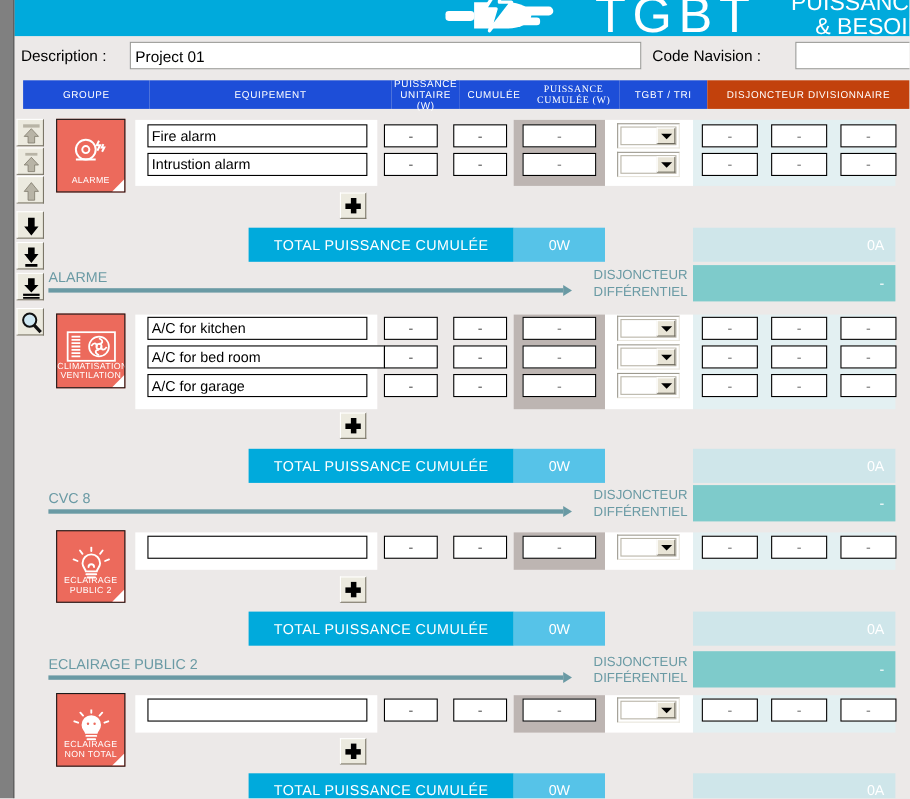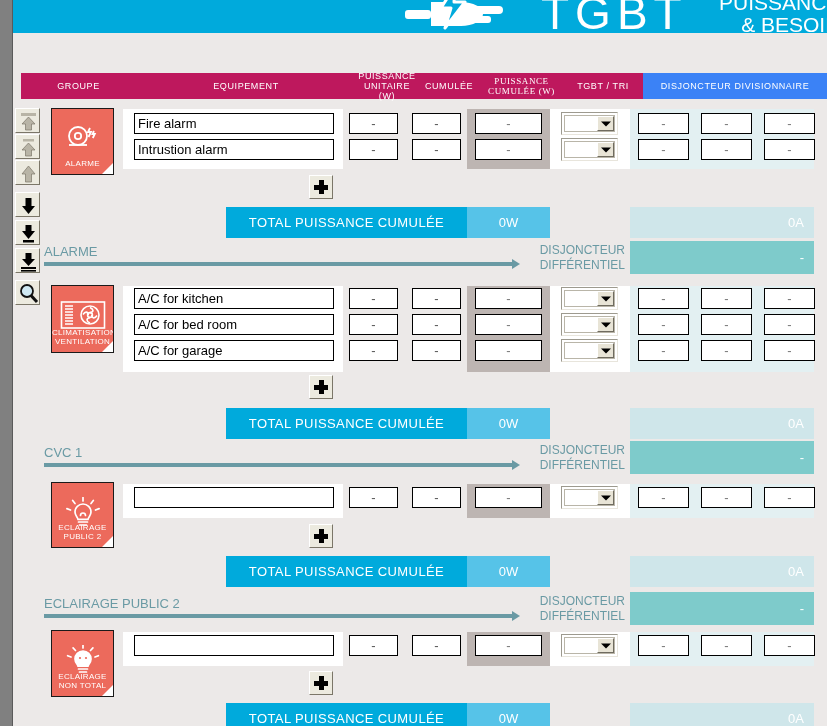--- a/index.html
+++ b/index.html
@@ -70,26 +70,26 @@
     font-size: 14px; color: #000; padding: 2px 4px; outline: none;
     font-family: "Liberation Sans", sans-serif;
   }
 
   
   .thead {
     position: absolute; left: 13px; top: 73px; width: 814px; height: 26px;
   }
   .th {
     position: absolute; top: 0; height: 26px;
-    background: #be185d; color: #ffffff;
+    background: #1d4ed8; color: #ffffff;
     font-size: 9px; letter-spacing: .6px;
     display: flex; align-items: center; justify-content: center;
     text-align: center; line-height: 10px;
   }
-  .th.teal { background: #3b82f6; }
+  .th.teal { background: #c2410c; }
 
   
   .grp-icon {
     position: absolute; width: 63px;
     background: #ec6a5c; border: 1px solid #1a1a1a;
     color: #ffffff; overflow: hidden;
   }
   .grp-icon .gi-label {
     position: absolute; left: 0; right: 0; bottom: 6px;
     text-align: center; font-size: 8px; line-height: 9px; letter-spacing: .3px;
@@ -218,20 +218,26 @@
         <path d="M52 2 L38 24 L48 24 L42 44 L62 18 L51 18 Z" fill="#00aadc" stroke="#ffffff" stroke-width="3" stroke-linejoin="round"></path>
       </svg>
     </span>
     <div class="banner-title">TGBT</div>
     <div class="banner-sub">
       <span class="l1">PUISSANCE</span>
       <span class="l2">&amp; BESOIN</span>
     </div>
   </div>
 
+  <div class="descbar">
+    <span class="desc-label">Description :</span>
+    <input class="desc-input" value="Project 01" style="">
+    <span class="nav-label">Code Navision :</span>
+    <input class="nav-input" value="" style="">
+  </div>
 
   <div class="thead" id="thead">
       <div class="th" style="left: 8px; width: 115px;">GROUPE</div>
       <div class="th" style="left: 123px; width: 220px;">EQUIPEMENT</div>
       <div class="th" style="left: 343px; width: 62px;">PUISSANCE UNITAIRE (W)</div>
       <div class="th" style="left: 405px; width: 62px;">CUMULÉE</div>
       <div class="th" style="left: 467px; width: 83px; font-family: Liberation Serif, serif;">PUISSANCE CUMULÉE (W)</div>
       <div class="th" style="left: 550px; width: 80px;">TGBT / TRI</div>
       <div class="th teal" style="left: 630px; width: 184px;">DISJONCTEUR DIVISIONNAIRE</div>
     </div>
@@ -343,21 +349,21 @@
       <input class="ti center" value="-" style="left: 349px; top: 288px; width: 49px; height: 21px;">
       <input class="ti center" value="-" style="left: 412px; top: 288px; width: 49px; height: 21px;">
       <input class="ti center lite" readonly="readonly" value="-" style="left: 475px; top: 288px; width: 67px; height: 21px;">
       <div class="sel" style="left: 561px; top: 287px; width: 57px; height: 23px;">
         <div class="sel-inner"></div>
         <div class="arrowbox"></div>
       </div>
       <input class="ti center lite" readonly="readonly" value="-" style="left: 638px; top: 288px; width: 51px; height: 21px;">
       <input class="ti center lite" readonly="readonly" value="-" style="left: 701px; top: 288px; width: 51px; height: 21px;">
       <input class="ti center lite" readonly="readonly" value="-" style="left: 764px; top: 288px; width: 51px; height: 21px;">
-      <input class="ti" value="A/C for bed room" style="left: 134px; top: 314px; width: 200px; height: 21px;">
+      <input class="ti" value="A/C for bed room" style="left: 134px; top: 314px; width: 216px; height: 21px;">
       <input class="ti center" value="-" style="left: 349px; top: 314px; width: 49px; height: 21px;">
       <input class="ti center" value="-" style="left: 412px; top: 314px; width: 49px; height: 21px;">
       <input class="ti center lite" readonly="readonly" value="-" style="left: 475px; top: 314px; width: 67px; height: 21px;">
       <div class="sel" style="left: 561px; top: 313px; width: 57px; height: 23px;">
         <div class="sel-inner"></div>
         <div class="arrowbox"></div>
       </div>
       <input class="ti center lite" readonly="readonly" value="-" style="left: 638px; top: 314px; width: 51px; height: 21px;">
       <input class="ti center lite" readonly="readonly" value="-" style="left: 701px; top: 314px; width: 51px; height: 21px;">
       <input class="ti center lite" readonly="readonly" value="-" style="left: 764px; top: 314px; width: 51px; height: 21px;">
@@ -369,21 +375,21 @@
         <div class="sel-inner"></div>
         <div class="arrowbox"></div>
       </div>
       <input class="ti center lite" readonly="readonly" value="-" style="left: 638px; top: 340px; width: 51px; height: 21px;">
       <input class="ti center lite" readonly="readonly" value="-" style="left: 701px; top: 340px; width: 51px; height: 21px;">
       <input class="ti center lite" readonly="readonly" value="-" style="left: 764px; top: 340px; width: 51px; height: 21px;">
       <div class="plusbtn" style="left: 309px; top: 375px;"></div>
       <div class="totalbar" style="left: 226px; top: 408px; width: 241px;">TOTAL PUISSANCE CUMULÉE</div>
       <div class="totalval" style="left: 467px; top: 408px; width: 83px;">0W</div>
       <div class="totalamp" style="left: 630px; top: 408px; width: 184px;">0A</div>
-      <div class="sep-label" style="left: 44px; top: 445px;">CVC 1</div>
+      <div class="sep-label" style="left: 44px; top: 445px;">CVC 8</div>
       <div class="sep-line" style="left: 44px; top: 463px; width: 468px;"></div>
       <div class="sep-arrow" style="left: 512px; top: 460px;"></div>
       <div class="diff-text" style="left: 455px; top: 443px; width: 170px;">
         <span style="display: block;">DISJONCTEUR</span>
         <span style="display: block;">DIFFÉRENTIEL</span>
       </div>
       <div class="diffval" style="left: 630px; top: 441px; width: 184px;">-</div>
       <div class="grp-icon" style="left: 51px; top: 482px; height: 66px;">
         <span style="position: absolute; left: 50%; top: 6px; transform: translateX(-50%);">
           <svg width="40" height="32" viewBox="0 0 40 32">

